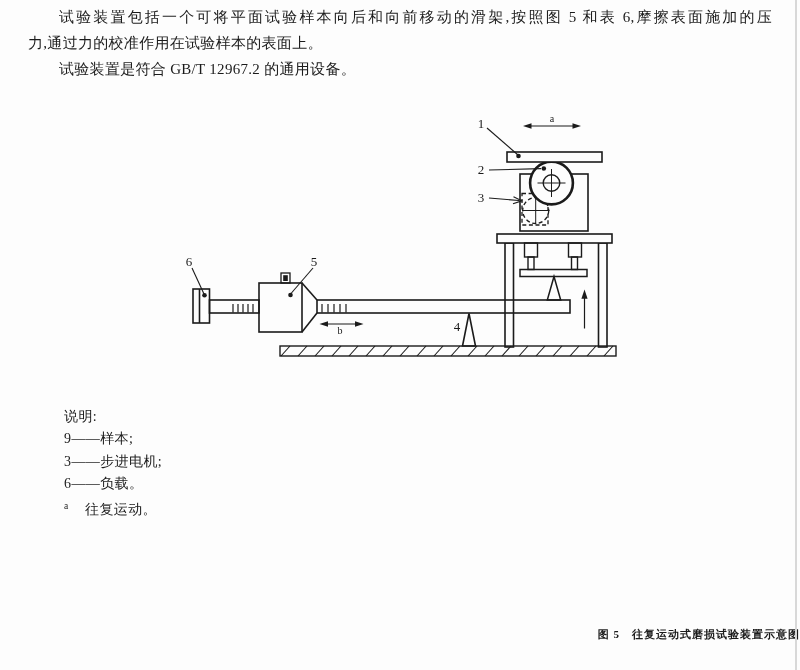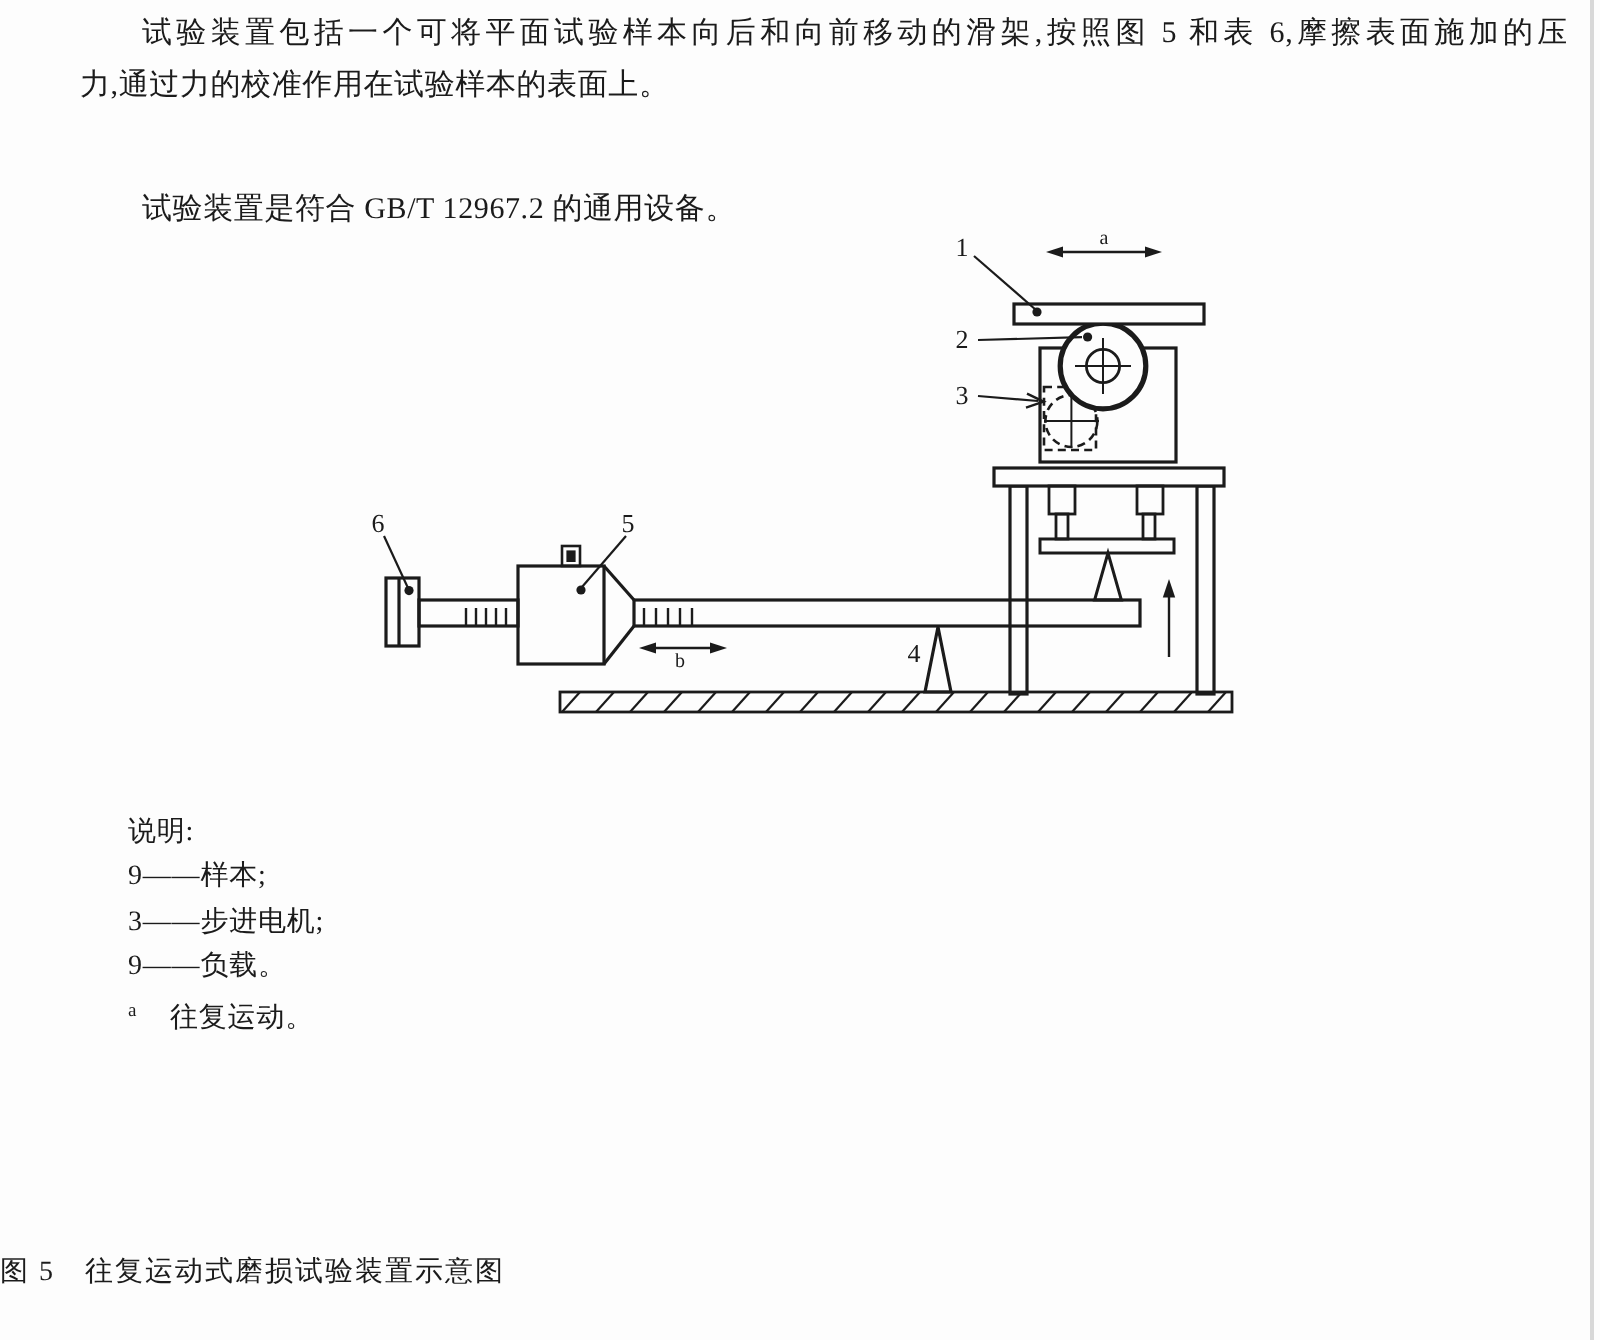--- a/index.html
+++ b/index.html
@@ -5,40 +5,40 @@
   html,body { margin:0; padding:0; }
   body {
     width:800px; height:670px; position:relative; overflow:hidden;
     background:#fdfdfd; color:#1b1b1b;
     font-family:"Liberation Serif","DejaVu Serif",serif;
   }
   .abs { position:absolute; }
 
   
   .bodyline {
-    left:40px; width:744px; height:26px; line-height:26px;
+    left:28px; width:744px; height:26px; line-height:26px;
     font-size:15px; letter-spacing:0.3px; white-space:nowrap;
   }
   #para1-line1 { top:4px; text-indent:31px; white-space:normal;
                  text-align:justify; text-align-last:justify; }
   #para1-line2 { top:30px; }
-  #para2       { top:56px; text-indent:31px;margin-top:36px; }
+  #para2       { top:56px; text-indent:31px; }
 
   
   #figure-svg { left:0; top:95px; }
 
   
   #legend { left:64px; top:406px; font-size:14px; line-height:22.3px; letter-spacing:0.4px; }
   .legend-line { height:22.3px; white-space:nowrap; }
   .fn-marker { display:inline-block; width:21px; font-size:9.5px; vertical-align:5px; }
 
   
   #caption {
-    left:0; top:627px; width:800px; text-align:left;
-    font-weight:normal; font-size:14px; letter-spacing:1px; white-space:pre;
+    left:0; top:627px; width:800px; text-align:right;
+    font-weight:bold; font-size:11px; letter-spacing:1px; white-space:pre;
   }
 
   
   #page-edge { left:795px; top:0; width:2px; height:670px; background:#d8d8d8; }
 </style>
 </head>
 <body>
 
 <div class="abs bodyline" id="para1-line1">试验装置包括一个可将平面试验样本向后和向前移动的滑架,按照图 5 和表 6,摩擦表面施加的压</div>
 <div class="abs bodyline" id="para1-line2">力,通过力的校准作用在试验样本的表面上。</div>
@@ -202,21 +202,21 @@
     <text x="189" y="171">6</text>
     <text x="552" y="27" font-size="10">a</text>
     <text x="340" y="238.5" font-size="10">b</text>
   </g>
 </svg>
 
 <div id="legend" class="abs">
   <div class="legend-line">说明:</div>
   <div class="legend-line">9——样本;</div>
   <div class="legend-line">3——步进电机;</div>
-  <div class="legend-line">9——负载。</div>
+  <div class="legend-line">6——负载。</div>
   <div class="legend-line">
     <span class="fn-marker">a</span><span>往复运动。</span>
   </div>
 </div>
 
 <div id="caption" class="abs">图 5　往复运动式磨损试验装置示意图</div>
 
 <div id="page-edge" class="abs"></div>
 
 </body></html>

